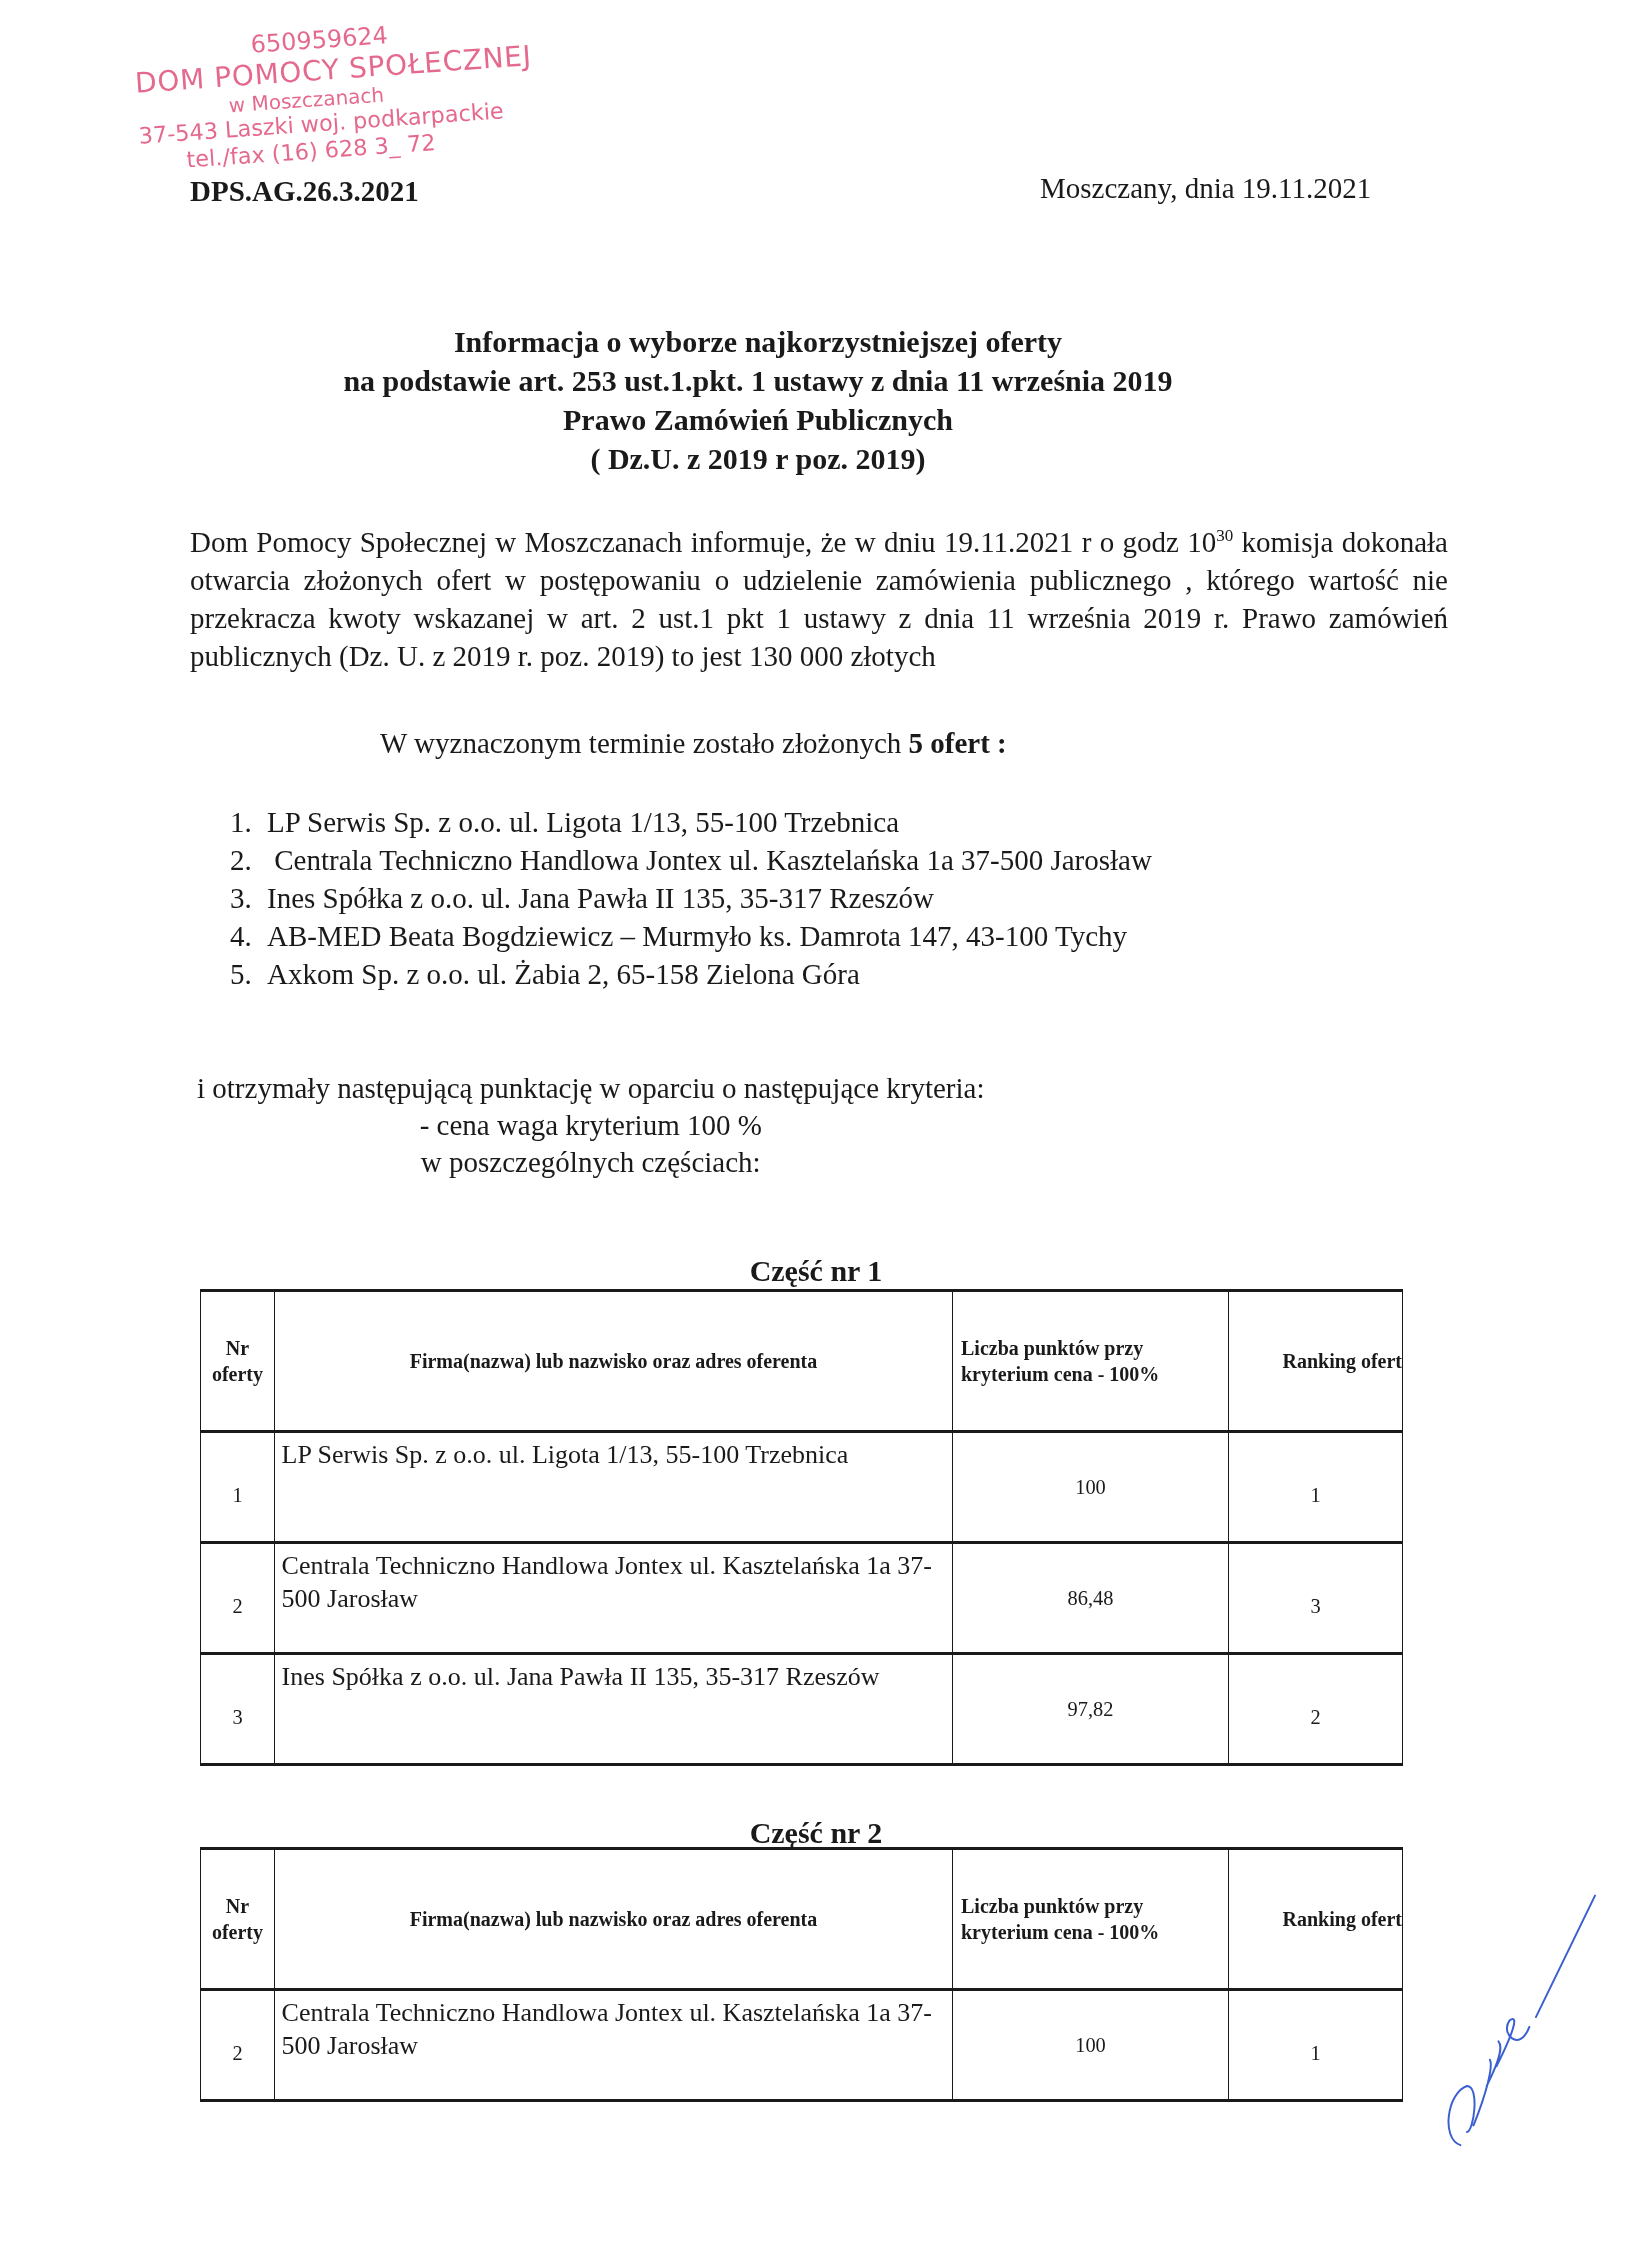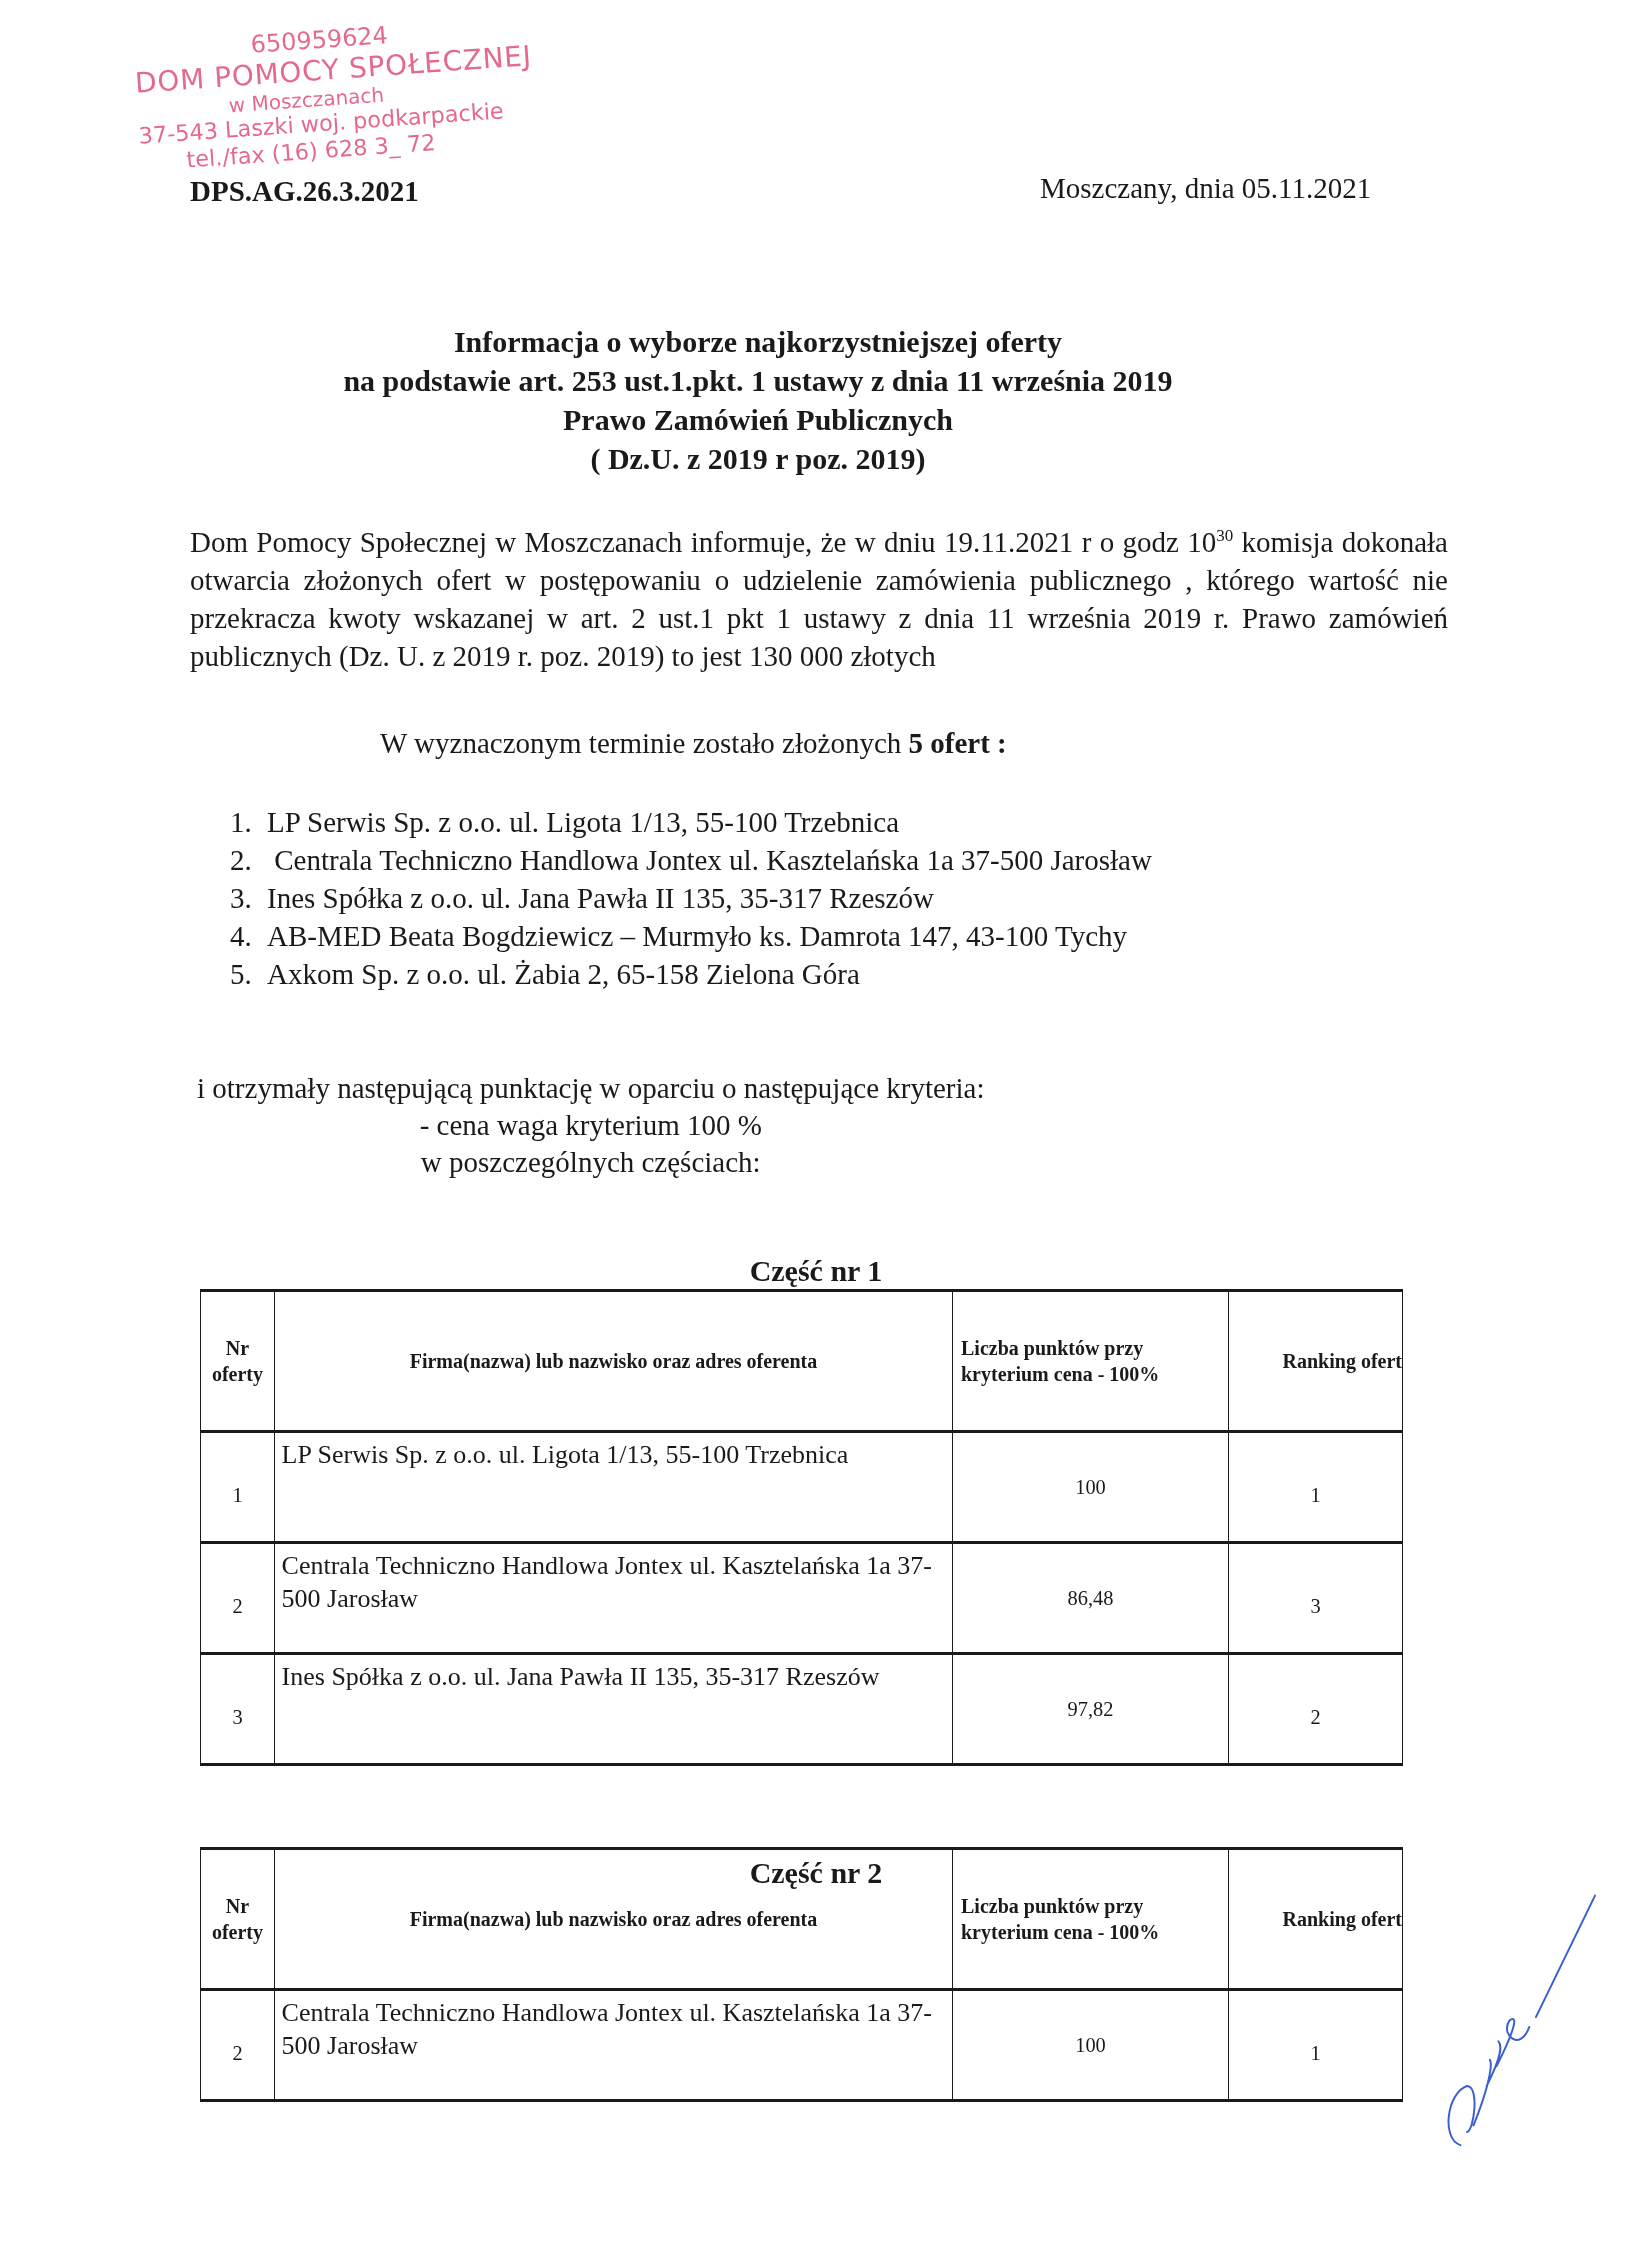--- a/index.html
+++ b/index.html
@@ -66,21 +66,21 @@
 
 <div class="stamp">
   <div class="s1">650959624</div>
   <div class="s2">DOM POMOCY SPOŁECZNEJ</div>
   <div class="s3">w Moszczanach</div>
   <div class="s4">37-543 Laszki  woj. podkarpackie</div>
   <div class="s5">tel./fax (16) 628 3_ 72</div>
 </div>
 
 <div class="abs ref">DPS.AG.26.3.2021</div>
-<div class="abs date">Moszczany, dnia 05.11.2021</div>
+<div class="abs date">Moszczany, dnia 19.11.2021</div>
 
 <div class="abs title-block">
   <div>Informacja o wyborze najkorzystniejszej oferty</div>
   <div>na podstawie art. 253 ust.1.pkt. 1 ustawy z dnia 11 września 2019</div>
   <div>Prawo Zamówień Publicznych</div>
   <div>( Dz.U. z 2019 r  poz. 2019)</div>
 </div>
 
 <div class="abs intro"><span>Dom Pomocy Społecznej w Moszczanach informuje, że w dniu 19.11.2021 r o godz 10</span><sup>30</sup><span> komisja  dokonała otwarcia  złożonych ofert  w postępowaniu o udzielenie zamówienia publicznego , którego wartość nie przekracza  kwoty wskazanej w art. 2 ust.1 pkt 1 ustawy z dnia 11 września 2019 r. Prawo zamówień publicznych (Dz. U. z 2019 r. poz. 2019) to jest 130 000 złotych</span></div>
 
@@ -131,21 +131,21 @@
     </tr>
     <tr class="row">
       <td class="nr">3</td>
       <td class="firm">Ines Spółka  z o.o. ul. Jana Pawła II 135, 35-317 Rzeszów</td>
       <td class="pts">97,82</td>
       <td class="rank">2</td>
     </tr>
   </tbody>
 </table>
 
-<div class="abs part-title" style="top:1816px;margin-top:40px;">Część nr 2</div>
+<div class="abs part-title" style="top:1816px;">Część nr 2</div>
 <table class="score" style="top:1847px;">
   <colgroup>
       <col style="width:74px">
       <col style="width:678px">
       <col style="width:276px">
       <col style="width:174px">
     </colgroup>
   <thead>
     <tr class="hdr">
       <th class="c1">Nr oferty</th>

